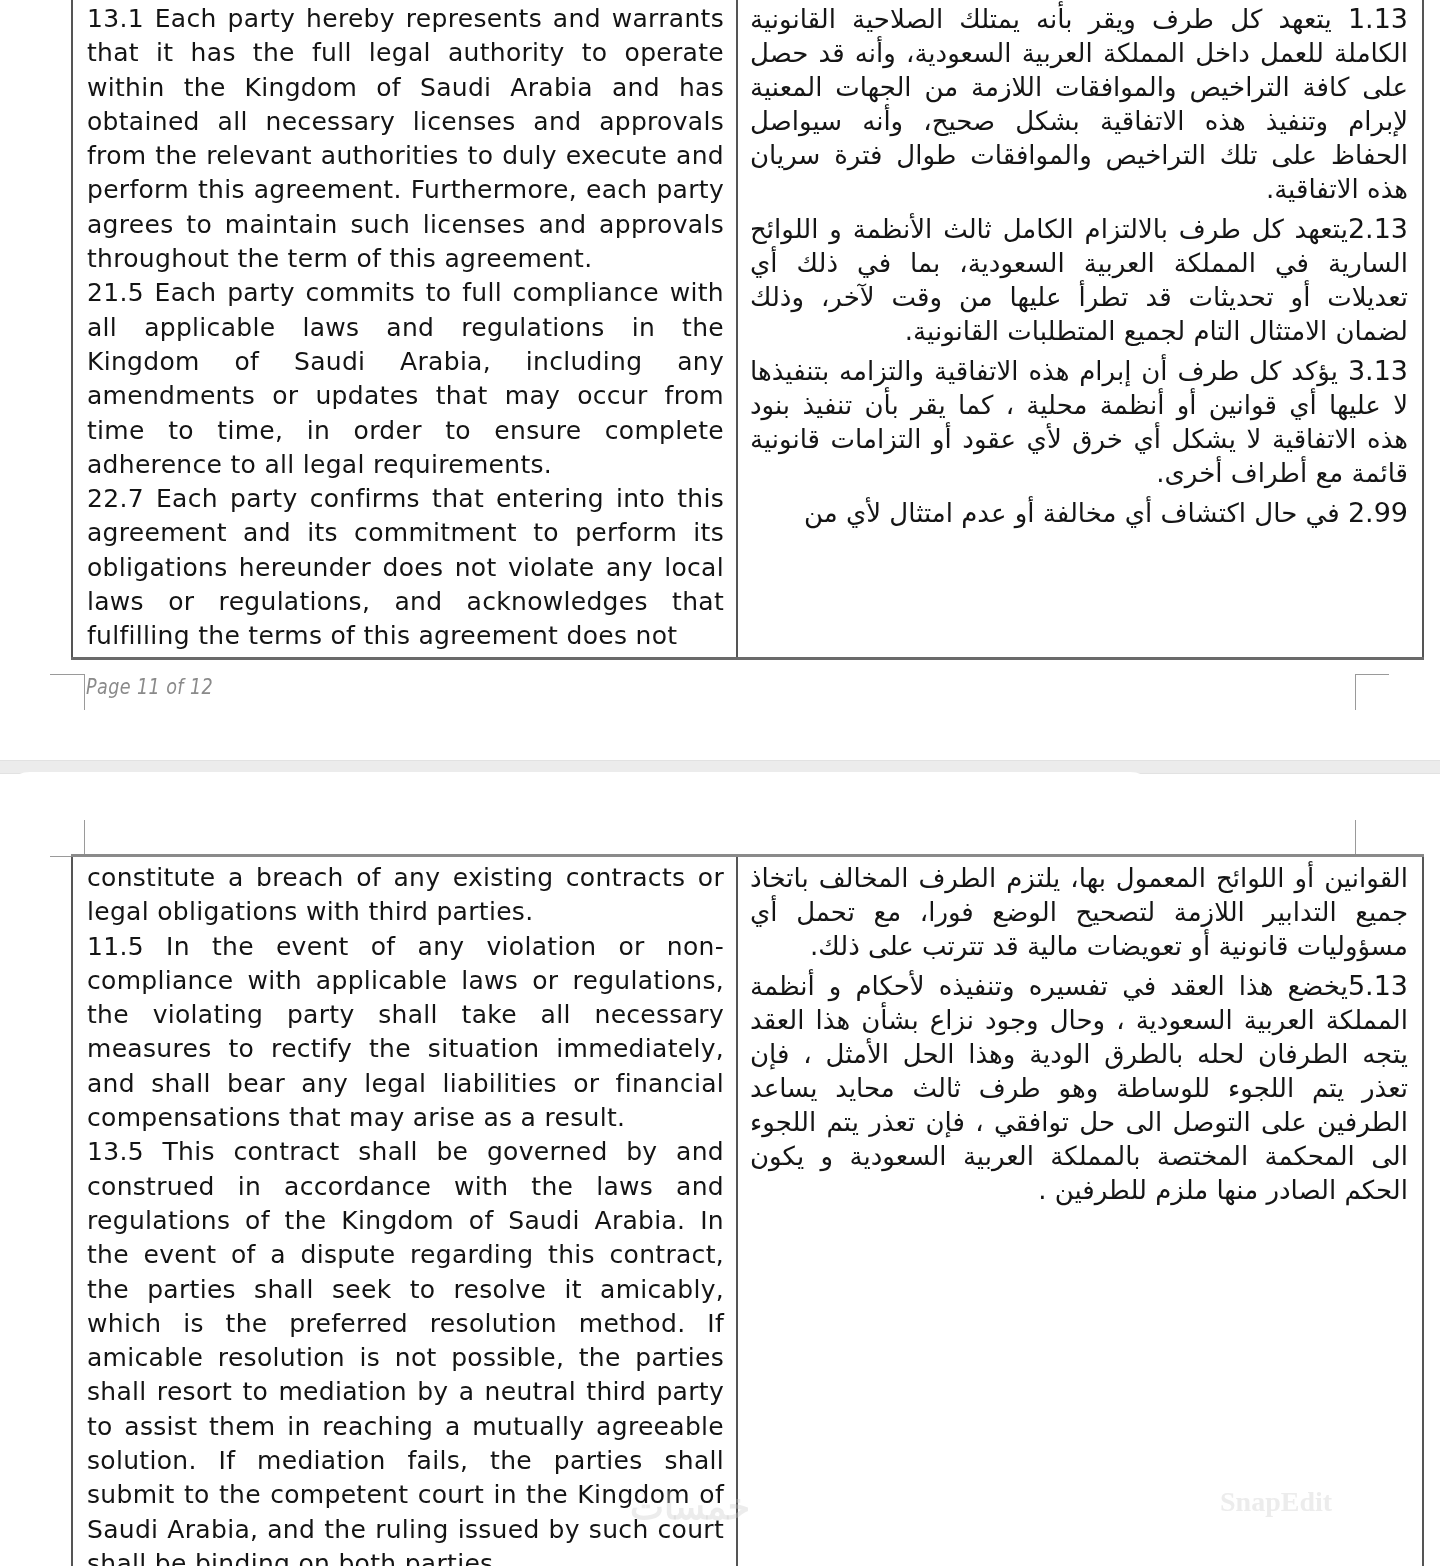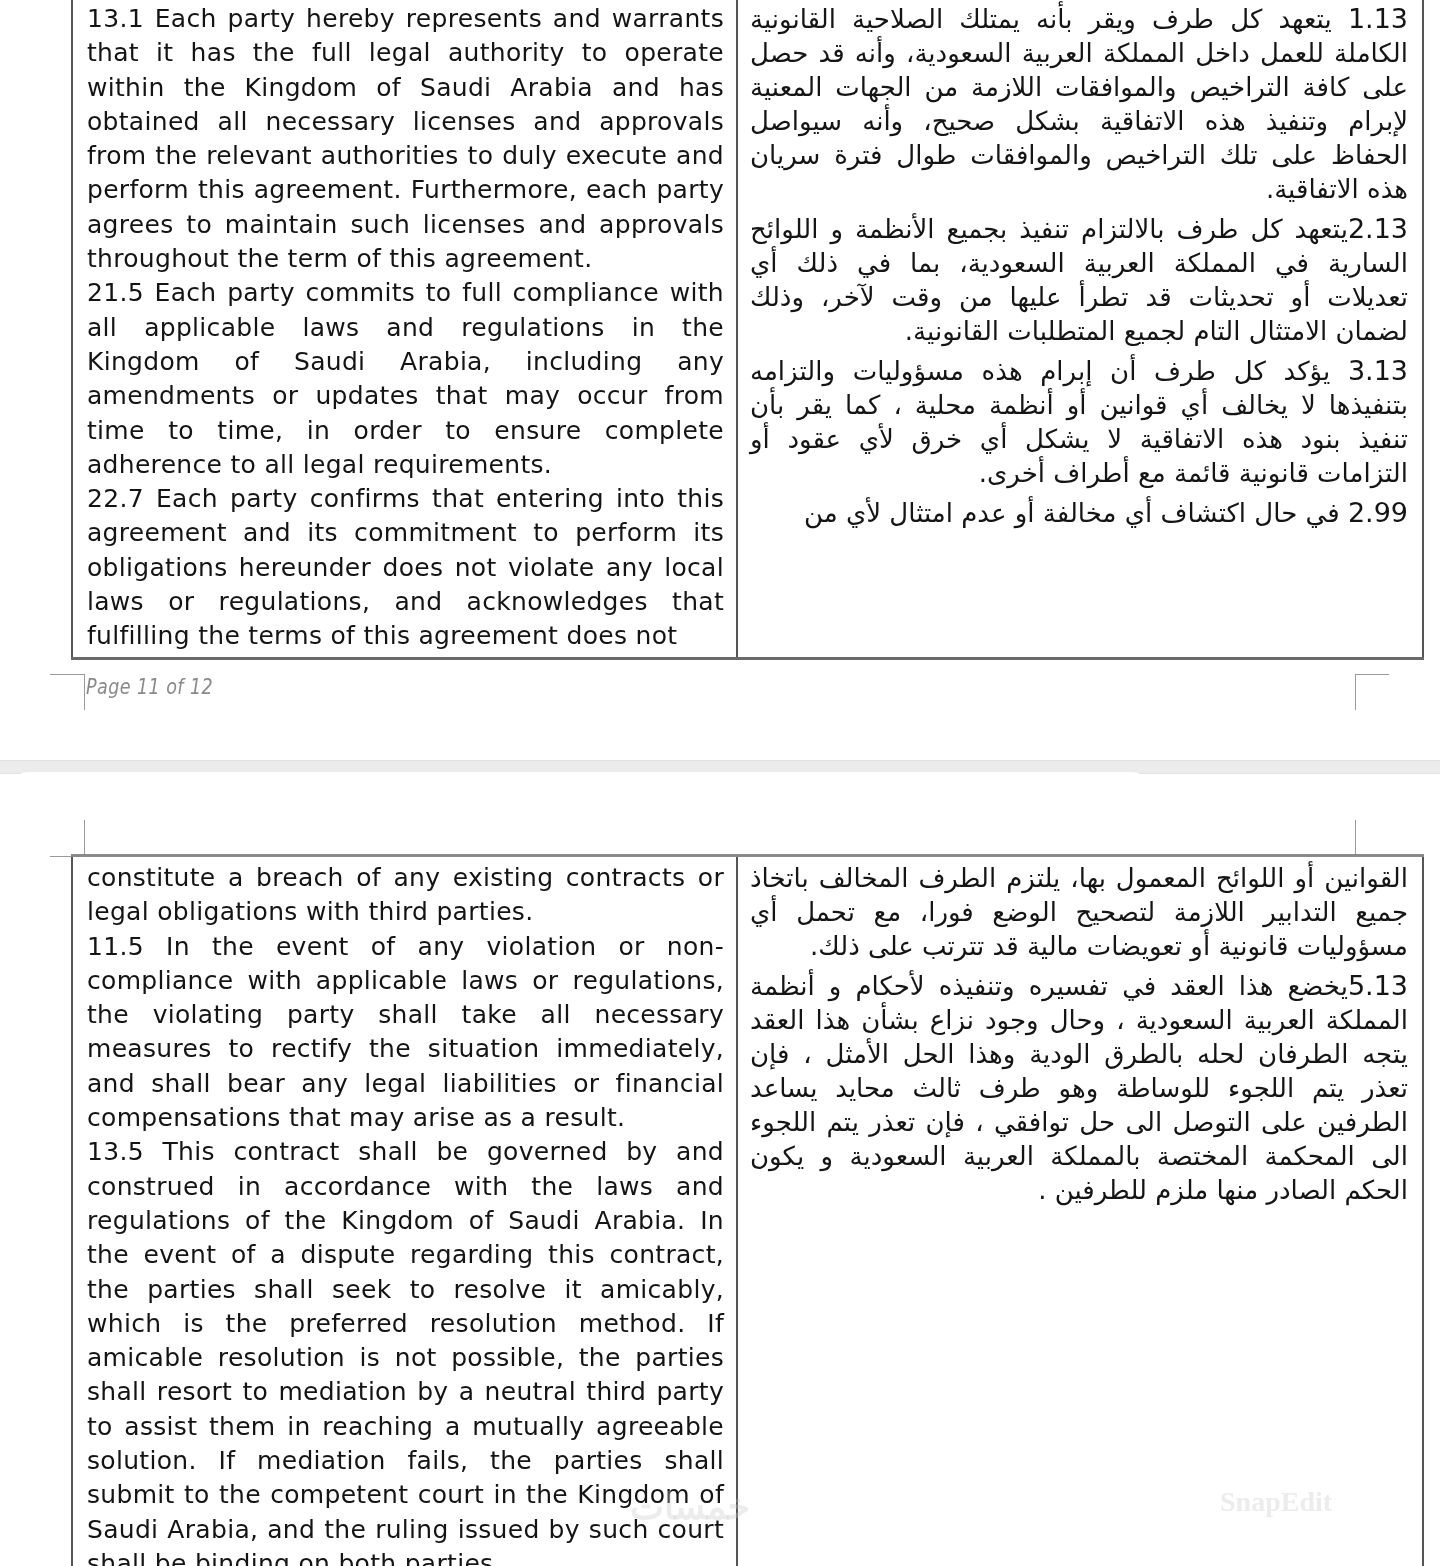--- a/index.html
+++ b/index.html
@@ -56,22 +56,22 @@
   <table class="bilingual">
     <tbody>
         <tr>
       <td class="en">
         <p>13.1 Each party hereby represents and warrants that it has the full legal authority to operate within the Kingdom of Saudi Arabia and has obtained all necessary licenses and approvals from the relevant authorities to duly execute and perform this agreement. Furthermore, each party agrees to maintain such licenses and approvals throughout the term of this agreement.</p>
         <p>21.5 Each party commits to full compliance with all applicable laws and regulations in the Kingdom of Saudi Arabia, including any amendments or updates that may occur from time to time, in order to ensure complete adherence to all legal requirements.</p>
         <p>22.7 Each party confirms that entering into this agreement and its commitment to perform its obligations hereunder does not violate any local laws or regulations, and acknowledges that fulfilling the terms of this agreement does not</p>
       </td>
       <td class="ar">
         <p><span class="num">1.13</span> <span>يتعهد كل طرف ويقر بأنه يمتلك الصلاحية القانونية الكاملة للعمل داخل المملكة العربية السعودية، وأنه قد حصل على كافة التراخيص والموافقات اللازمة من الجهات المعنية لإبرام وتنفيذ هذه الاتفاقية بشكل صحيح، وأنه سيواصل الحفاظ على تلك التراخيص والموافقات طوال فترة سريان هذه الاتفاقية.</span></p>
-        <p><span class="num">2.13</span><span>يتعهد كل طرف بالالتزام تنفيذ بجميع الأنظمة و اللوائح السارية في المملكة العربية السعودية، بما في ذلك أي تعديلات أو تحديثات قد تطرأ عليها من وقت لآخر، وذلك لضمان الامتثال التام لجميع المتطلبات القانونية.</span></p>
-        <p><span class="num">3.13</span> <span>يؤكد كل طرف أن إبرام هذه مسؤوليات والتزامه بتنفيذها لا يخالف أي قوانين أو أنظمة محلية ، كما يقر بأن تنفيذ بنود هذه الاتفاقية لا يشكل أي خرق لأي عقود أو التزامات قانونية قائمة مع أطراف أخرى.</span></p>
+        <p><span class="num">2.13</span><span>يتعهد كل طرف بالالتزام الكامل ثالث الأنظمة و اللوائح السارية في المملكة العربية السعودية، بما في ذلك أي تعديلات أو تحديثات قد تطرأ عليها من وقت لآخر، وذلك لضمان الامتثال التام لجميع المتطلبات القانونية.</span></p>
+        <p><span class="num">3.13</span> <span>يؤكد كل طرف أن إبرام هذه الاتفاقية والتزامه بتنفيذها لا عليها أي قوانين أو أنظمة محلية ، كما يقر بأن تنفيذ بنود هذه الاتفاقية لا يشكل أي خرق لأي عقود أو التزامات قانونية قائمة مع أطراف أخرى.</span></p>
         <p><span class="num">2.99</span> <span>في حال اكتشاف أي مخالفة أو عدم امتثال لأي من</span></p>
       </td>
     </tr>
   </tbody>
     </table>
 
   <div class="crop" style="left:50px;top:674px;width:34px;height:1px;"></div>
   <div class="crop" style="left:84px;top:674px;width:1px;height:36px;"></div>
   <div class="crop" style="left:1355px;top:674px;width:34px;height:1px;"></div>
   <div class="crop" style="left:1355px;top:674px;width:1px;height:36px;"></div>

